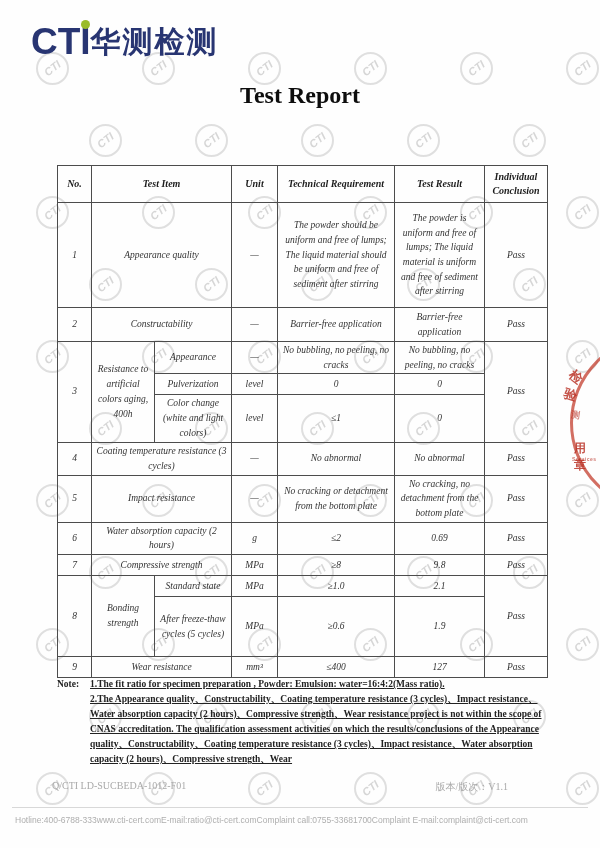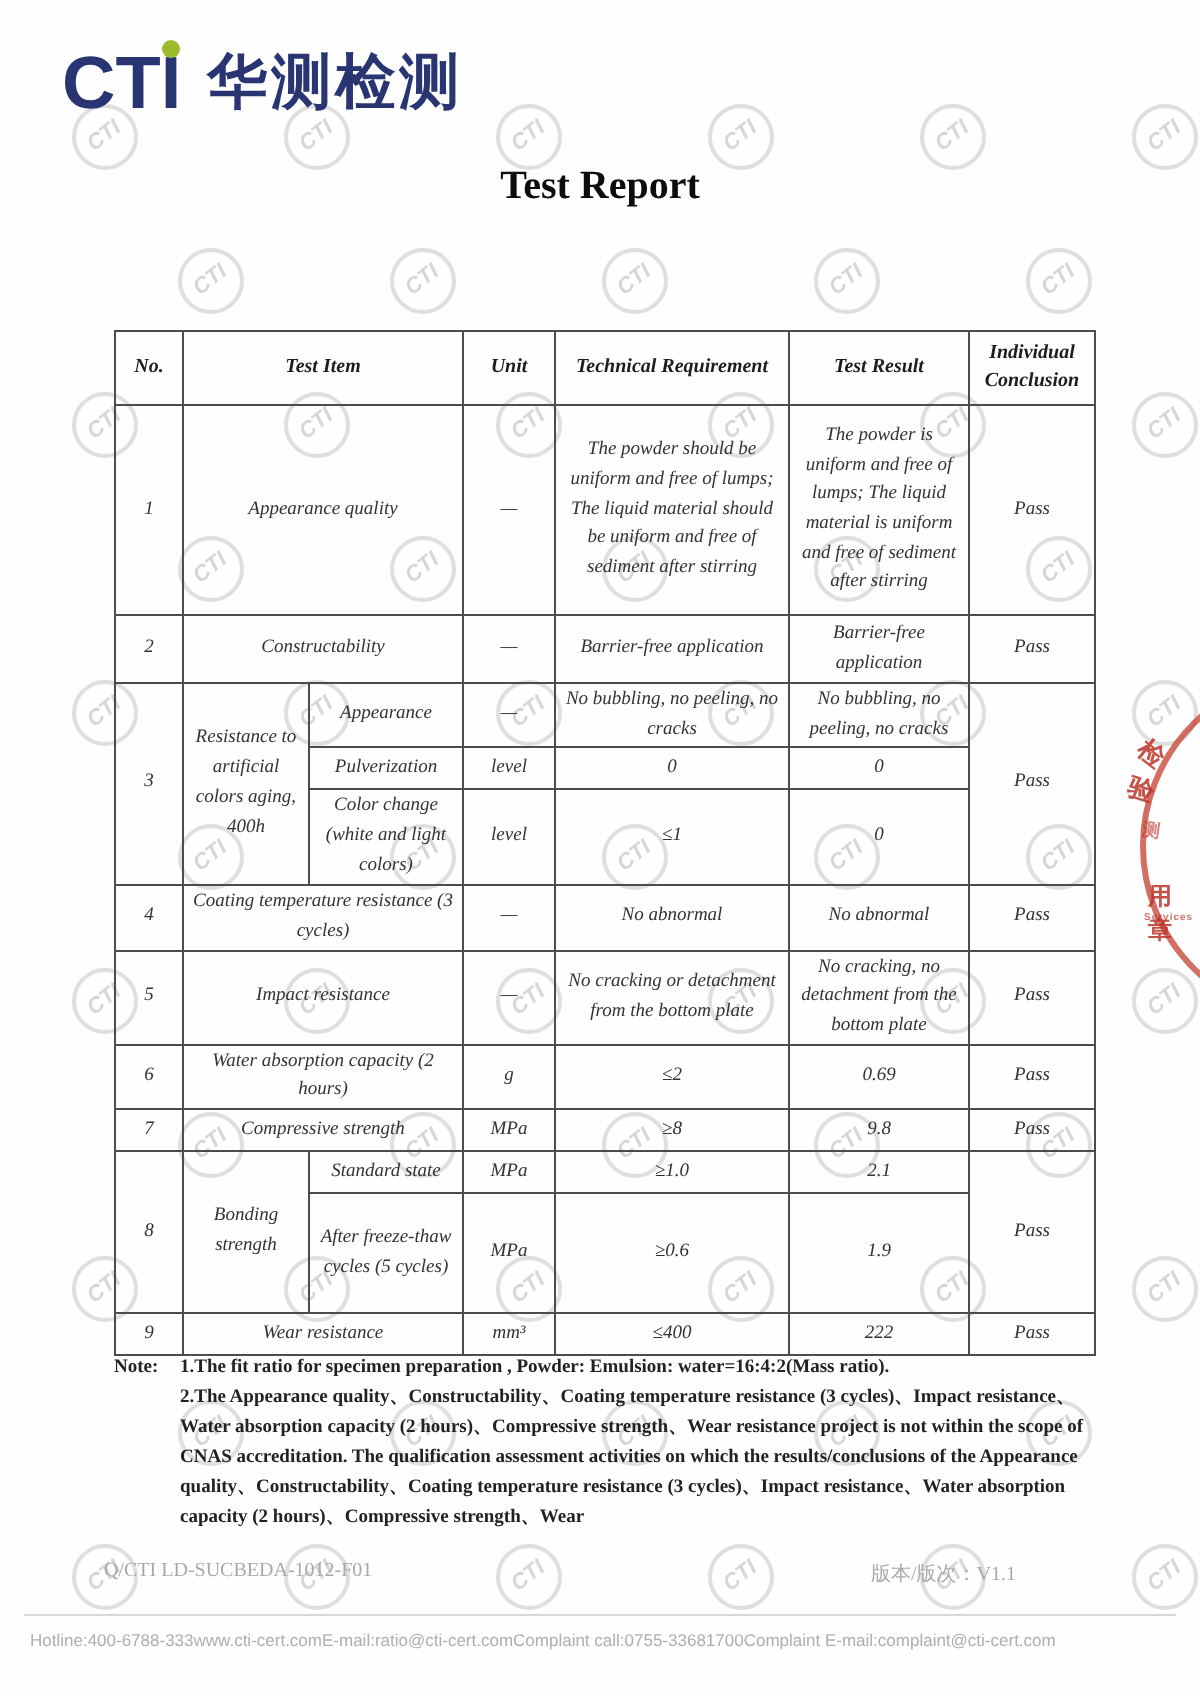--- a/index.html
+++ b/index.html
@@ -13,42 +13,42 @@
       transform:rotate(-38deg);font-family:"Liberation Sans",sans-serif;
       font-style:italic;font-weight:bold;font-size:11px;color:rgba(172,172,172,.48);}
   
   .content{position:absolute;inset:0;z-index:2;}
   .logo{position:absolute;left:31px;top:22px;display:flex;align-items:flex-end;}
   .logo-latin{position:relative;font-family:"Liberation Sans",sans-serif;font-weight:bold;
       font-size:37px;line-height:40px;color:#283572;letter-spacing:0px;}
   .logo-dot{position:absolute;right:1px;top:-2px;width:9px;height:9px;border-radius:50%;
       background:#9abc2b;}
   .logo-cn{font-family:"Liberation Sans",sans-serif;font-weight:bold;font-size:30px;
-      line-height:40px;color:#283572;margin-left:13px;letter-spacing:2px;}
+      line-height:40px;color:#283572;letter-spacing:2px;}
   .title{position:absolute;left:0;top:82px;width:100%;text-align:center;
-      font-size:20px;font-weight:bold;color:#0d0d0d;}
+      font-size:24px;font-weight:bold;color:#0d0d0d;}
   .report-line{position:absolute;left:57px;top:142px;width:491px;display:flex;
       justify-content:space-between;font-size:10.5px;color:#222;}
   .report-line b{font-weight:bold;}
   
   .tbl{position:absolute;left:57px;top:165px;border-collapse:collapse;table-layout:fixed;
       width:491px;font-style:italic;}
   .tbl td,.tbl th{border:1px solid #4c4c4c;font-size:9.5px;line-height:1.55;color:#333;
       text-align:center;vertical-align:middle;padding:1px 3px;overflow:hidden;}
   .tbl th{font-weight:bold;font-size:10px;color:#1d1d1d;line-height:1.4;}
   tr.h-hdr{height:37px;} tr.h-r1{height:105px;} tr.h-r2{height:34px;}
   tr.h-r3a{height:31px;} tr.h-r3b{height:21px;} tr.h-r3c{height:44px;}
   tr.h-r4{height:33px;} tr.h-r5{height:47px;} tr.h-r6{height:32px;}
   tr.h-r7{height:21px;} tr.h-r8a{height:21px;} tr.h-r8b{height:60px;}
   tr.h-r9{height:21px;}
   
   .note{position:absolute;left:57px;top:677px;width:492px;display:flex;
       font-size:9.5px;font-weight:bold;color:#222;line-height:15px;}
   .note-label{width:33px;flex:0 0 33px;}
-  .note-body p{margin:0;text-align:left;}
+  .note-body p{margin:0;text-align:left;text-decoration:underline;}
   
   .stamp{position:absolute;z-index:3;pointer-events:none;}
   .stamp-circle{position:absolute;left:570px;top:335px;width:170px;height:170px;
       border-radius:50%;border:3px solid rgba(195,62,46,.75);}
   .stamp-char{position:absolute;color:rgba(186,52,40,.85);font-weight:bold;
       font-family:"Liberation Sans",sans-serif;}
   .sc1{left:569px;top:368px;font-size:13px;transform:rotate(38deg);}
   .sc2{left:564px;top:386px;font-size:13px;transform:rotate(18deg);}
   .sc3{left:571px;top:409px;font-size:9px;transform:rotate(8deg);opacity:.7;}
   .stamp-bottom{left:574px;top:440px;font-size:12px;letter-spacing:1px;}
@@ -367,21 +367,21 @@
         <td>After freeze-thaw cycles (5 cycles)</td>
         <td>MPa</td>
         <td>≥0.6</td>
         <td>1.9</td>
       </tr>
       <tr class="h-r9">
         <td>9</td>
         <td colspan="2">Wear resistance</td>
         <td>mm³</td>
         <td>≤400</td>
-        <td>222</td>
+        <td>127</td>
         <td>Pass</td>
       </tr>
     </tbody>
       </table>
 
     <div class="note">
       <span class="note-label">Note:</span>
       <span class="note-body">
         <p>1.The fit ratio for specimen preparation , Powder: Emulsion: water=16:4:2(Mass ratio).</p>
         <p>2.The Appearance quality、Constructability、Coating temperature resistance (3 cycles)、Impact resistance、Water absorption capacity (2 hours)、Compressive strength、Wear resistance project is not within the scope of CNAS accreditation.  The qualification assessment activities on which the results/conclusions of the Appearance quality、Constructability、Coating temperature resistance (3 cycles)、Impact resistance、Water absorption capacity (2 hours)、Compressive strength、Wear</p>

